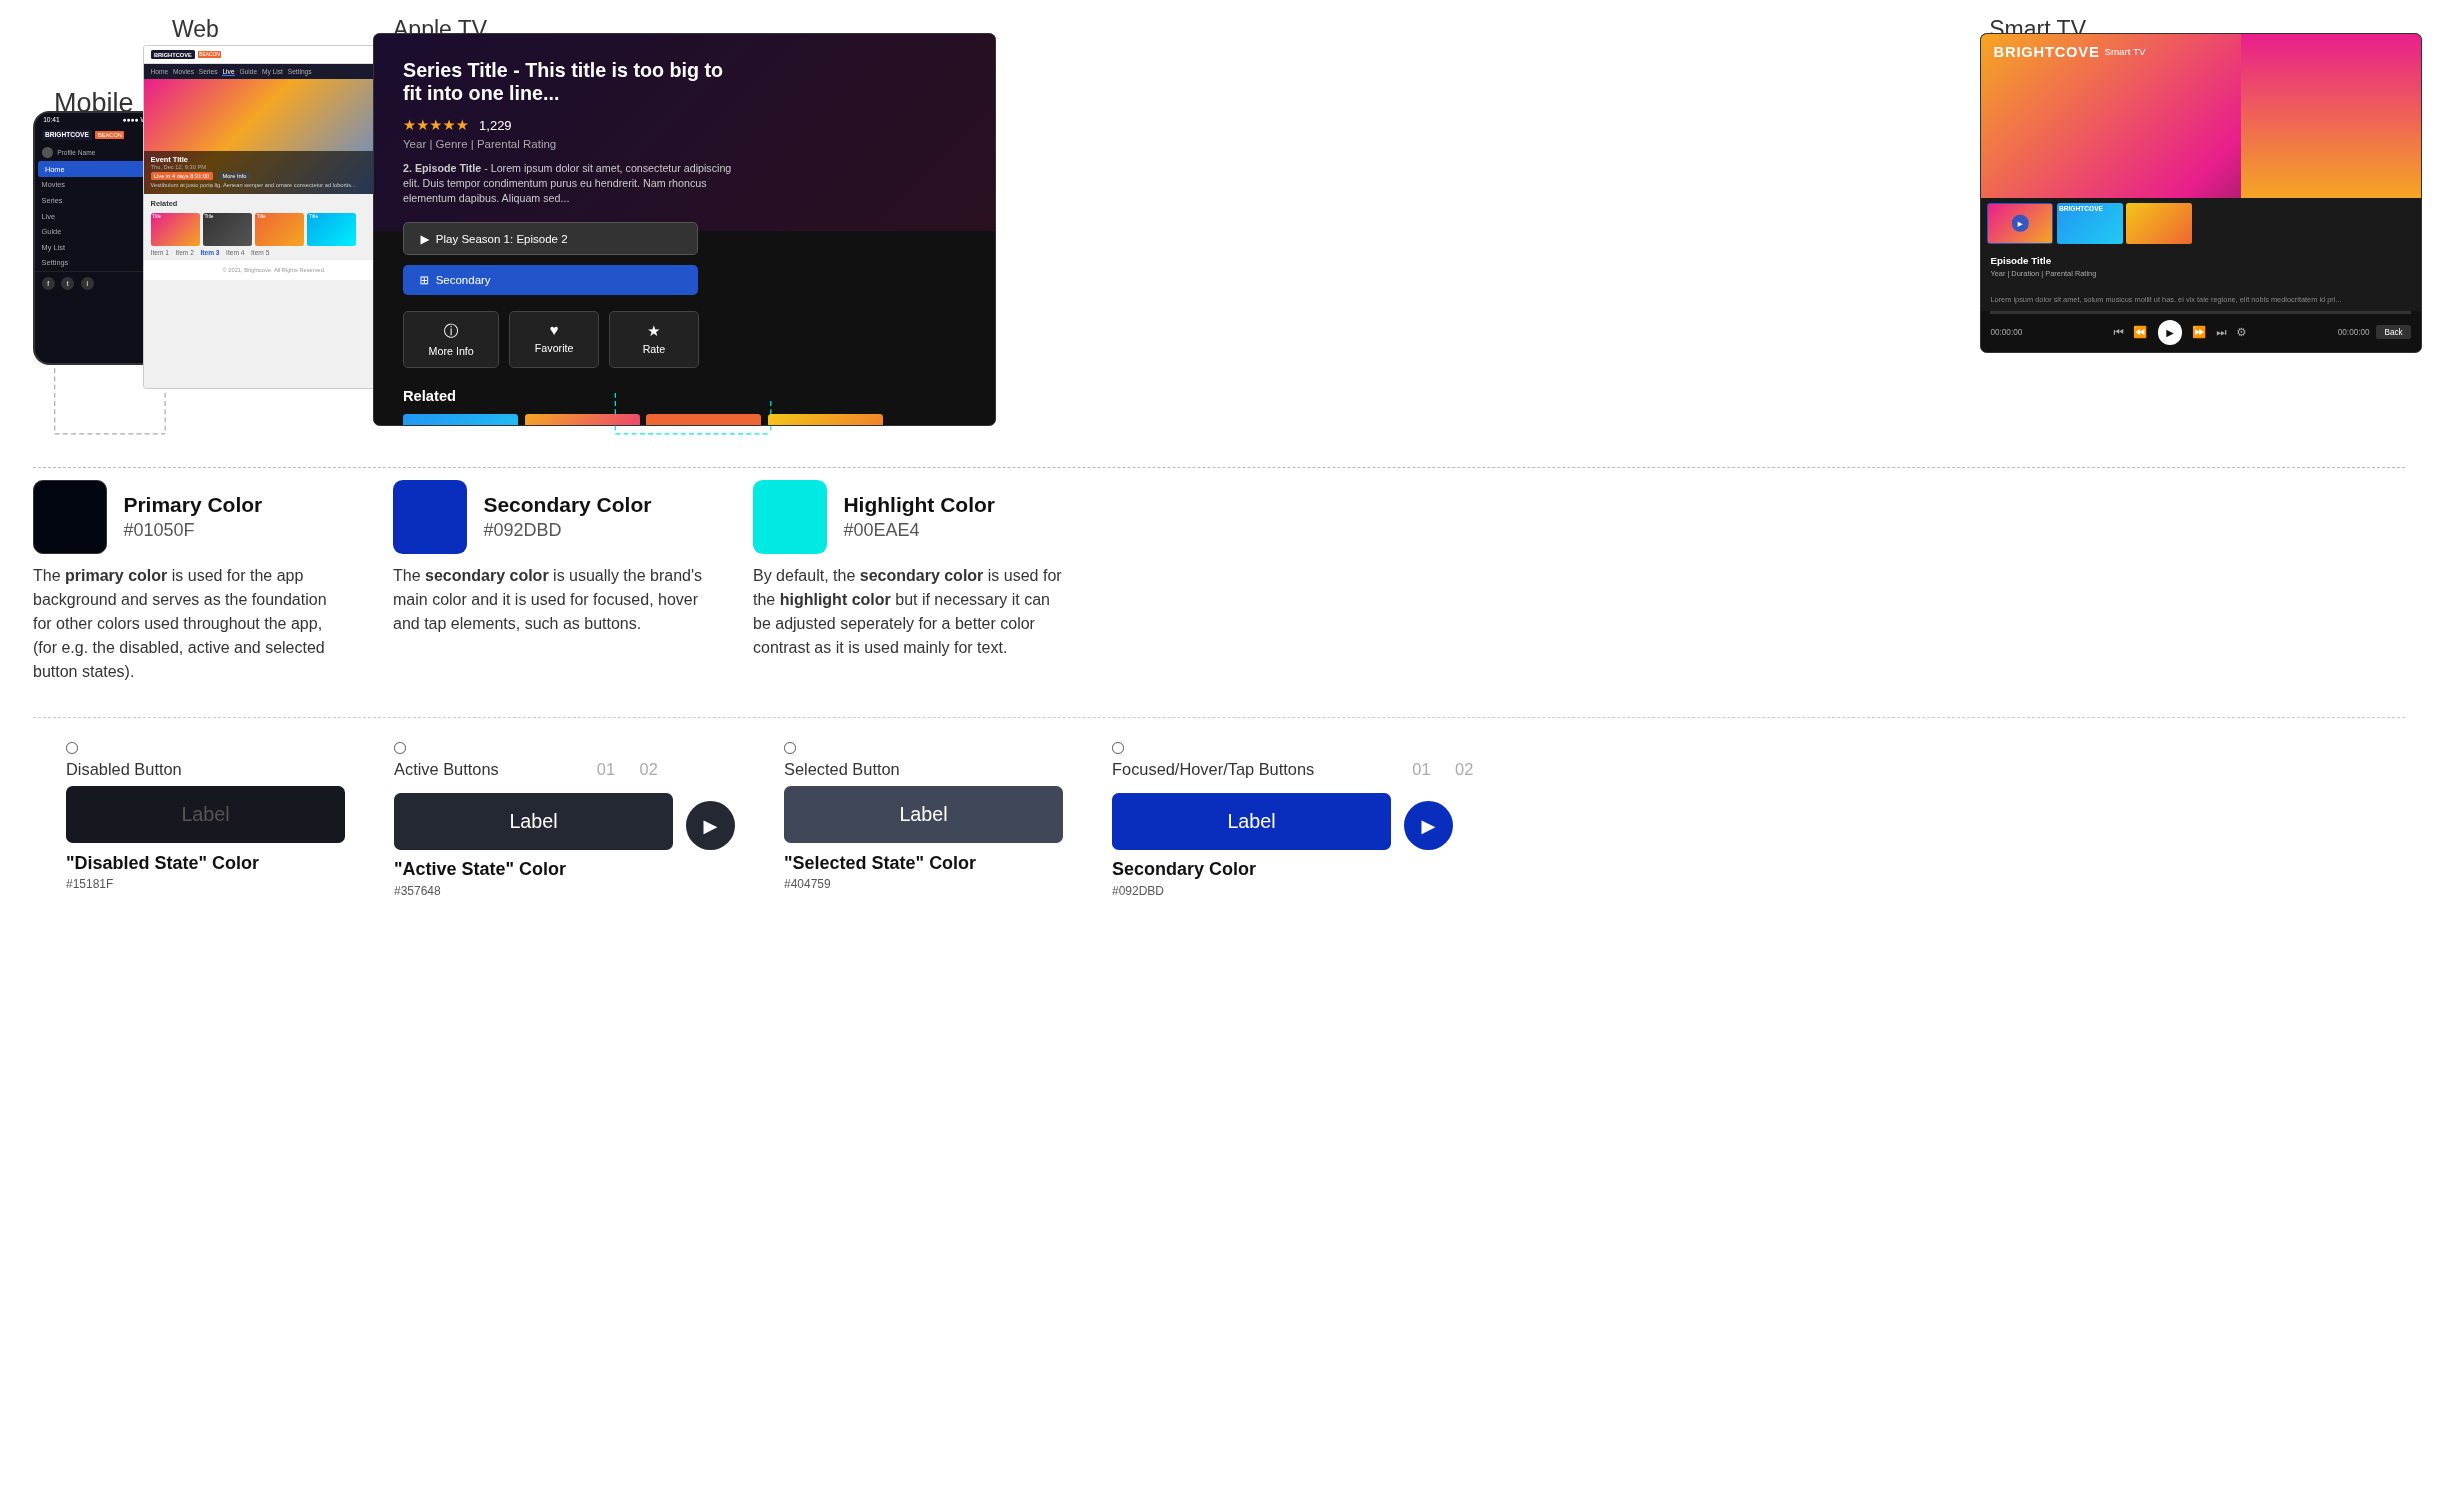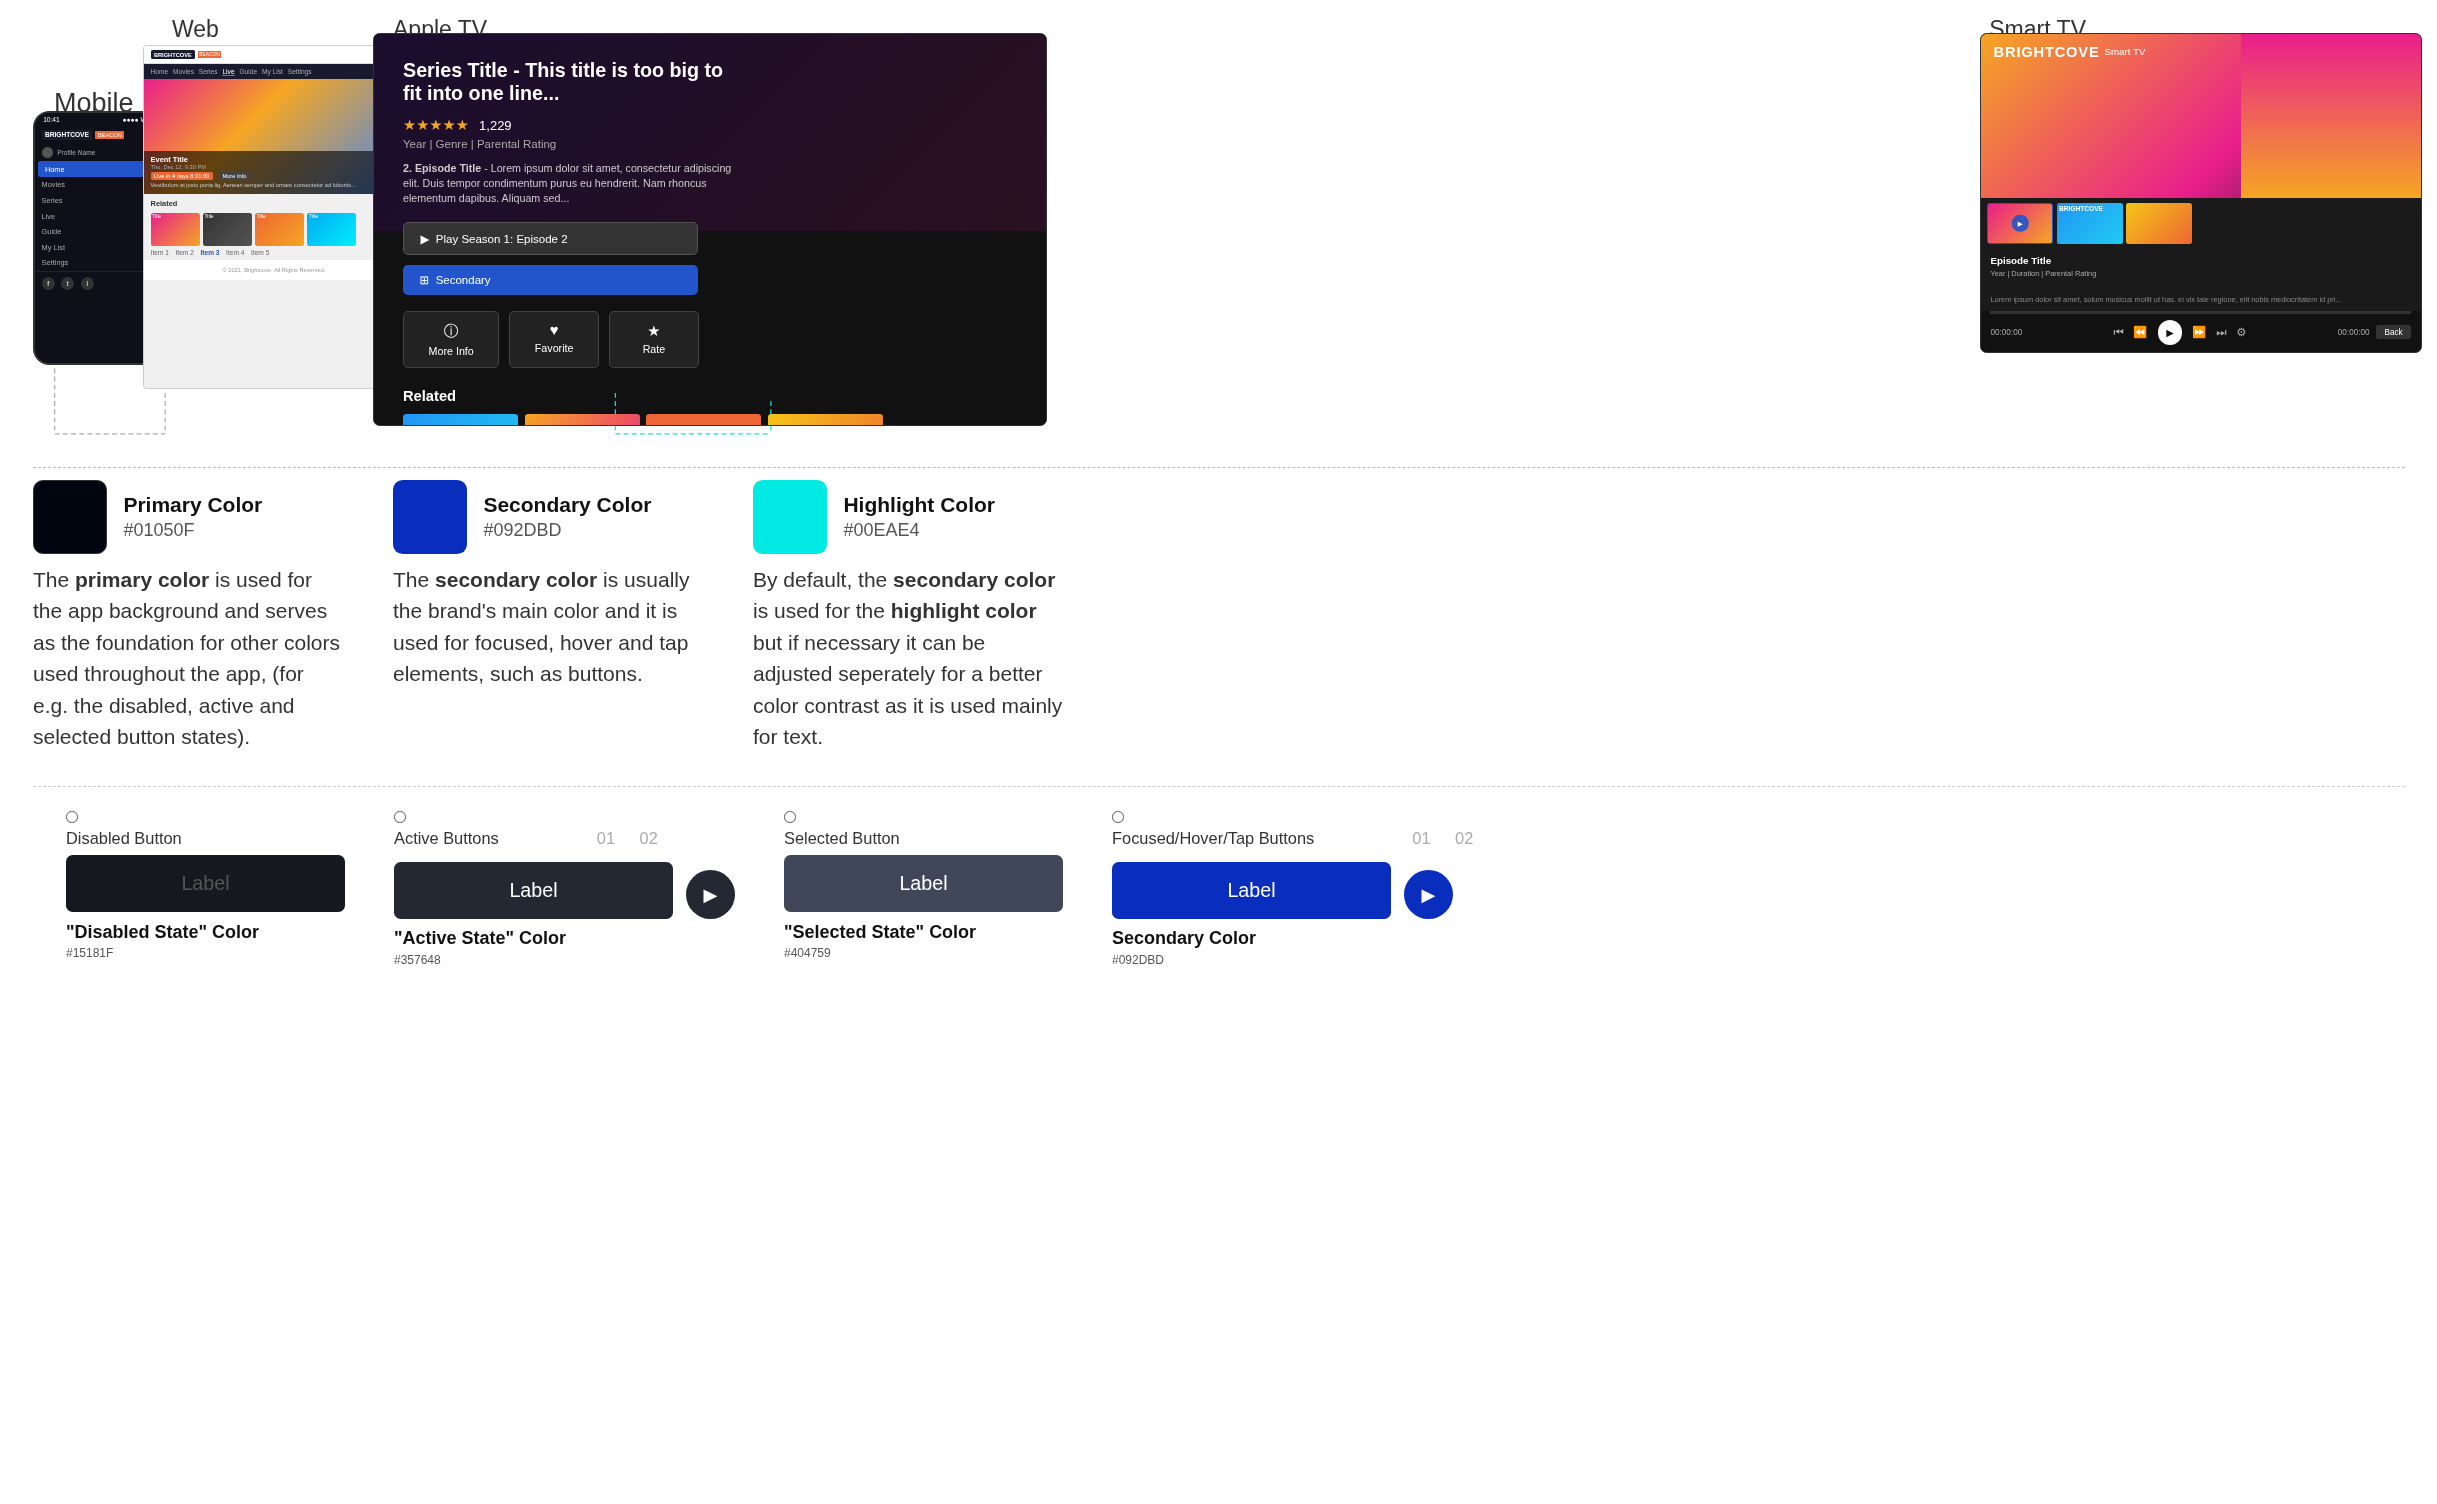--- a/index.html
+++ b/index.html
@@ -255,21 +255,21 @@
       padding: 3.3px 6.6px;
       font-size: 6.6px;
       color: #666;
     }
 
     
     .appletv-frame {
       position: absolute;
       left: 373px;
       top: 33px;
-      width: 674px;
+      width: 623px;
       height: 393px;
       background: #111;
       border-radius: 6.6px;
       overflow: hidden;
       border: 1.6px solid #333;
     }
     .atv-content {
       position: relative;
       z-index: 2;
       padding: 24.6px 29px;
@@ -532,21 +532,21 @@
       color: #111;
       margin-bottom: 3.3px;
     }
 
     .color-info .hex {
       font-size: 18px;
       color: #555;
     }
 
     .color-desc {
-      font-size: 21px;
+      font-size: 16px;
       color: #333;
       line-height: 1.5;
       max-width: 311px;
     }
 
     .color-desc strong {
       font-weight: 700;
     }
 
     

